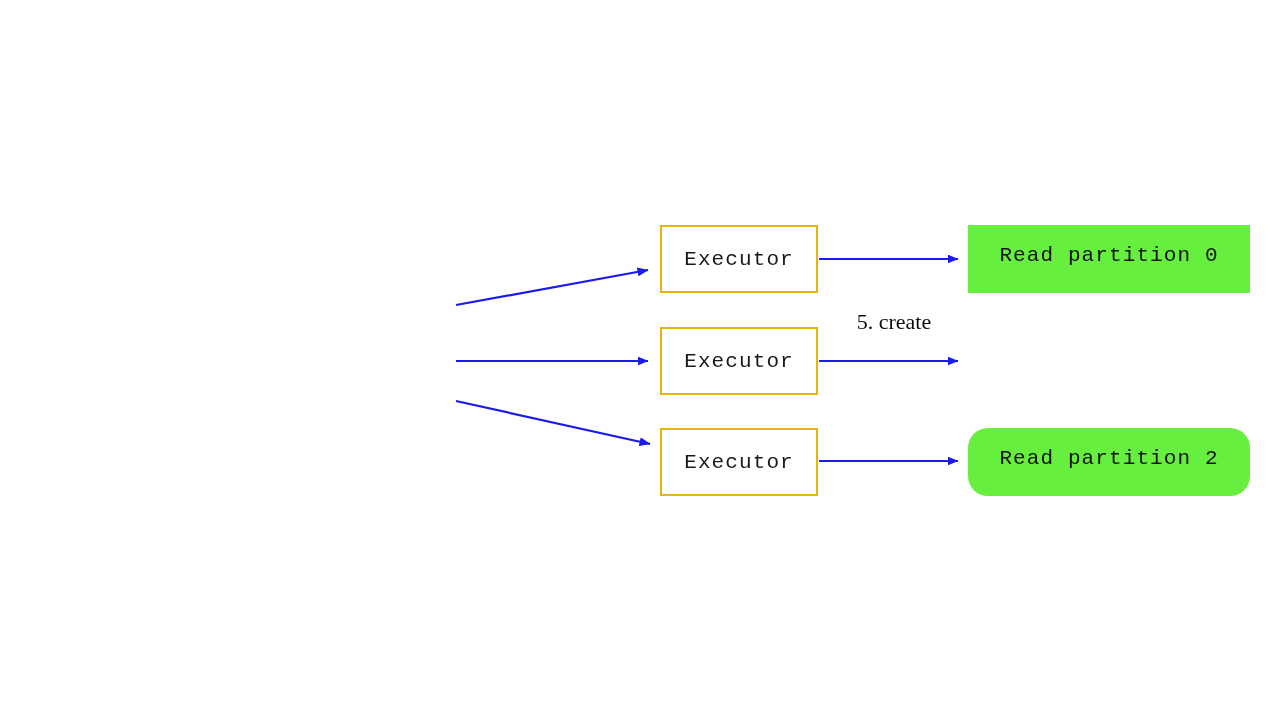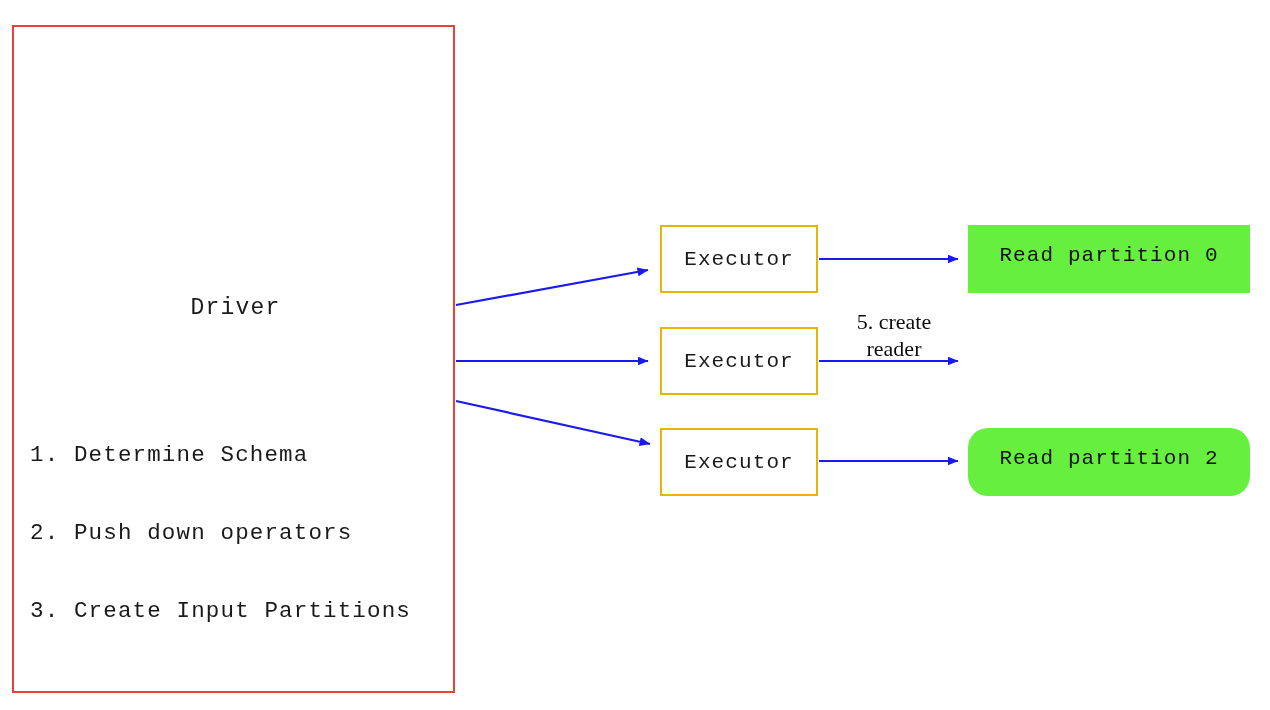--- a/index.html
+++ b/index.html
@@ -147,28 +147,20 @@
 
     <line x1="456" y1="361" x2="648" y2="361" stroke="#1a1aee" stroke-width="2.2" marker-end="url(#ah)"></line>
 
     <line x1="456" y1="401" x2="650" y2="444" stroke="#1a1aee" stroke-width="2.2" marker-end="url(#ah)"></line>
 
     <line x1="819" y1="259" x2="958" y2="259" stroke="#1a1aee" stroke-width="2.2" marker-end="url(#ah)"></line>
     <line x1="819" y1="361" x2="958" y2="361" stroke="#1a1aee" stroke-width="2.2" marker-end="url(#ah)"></line>
     <line x1="819" y1="461" x2="958" y2="461" stroke="#1a1aee" stroke-width="2.2" marker-end="url(#ah)"></line>
   </svg>
 
-  <div class="driver-box">
-    <div class="driver-title">Driver</div>
-    <div class="driver-steps">
-      <div>1. Determine Schema</div>
-      <div>2. Push down operators</div>
-      <div>3. Create Input Partitions</div>
-    </div>
-  </div>
 
   <div class="executor-box" style="left:660px; top:225px;">
     <div class="executor-label">Executor</div>
   </div>
   <div class="executor-box" style="left:660px; top:327px;">
     <div class="executor-label">Executor</div>
   </div>
   <div class="executor-box" style="left:660px; top:428px;">
     <div class="executor-label">Executor</div>
   </div>
@@ -178,16 +170,15 @@
   </div>
   <div class="partition-box" style="left:968px; top:428px;border-radius:20px;">
     <div class="partition-label">Read partition 2</div>
   </div>
 
   <div class="arrow-label" id="label-serialize">
   </div>
 
   <div class="arrow-label" id="label-create-reader">
     <div>5. create</div>
-    <div>reader</div>
   </div>
 
 </div>
 
 </body></html>

